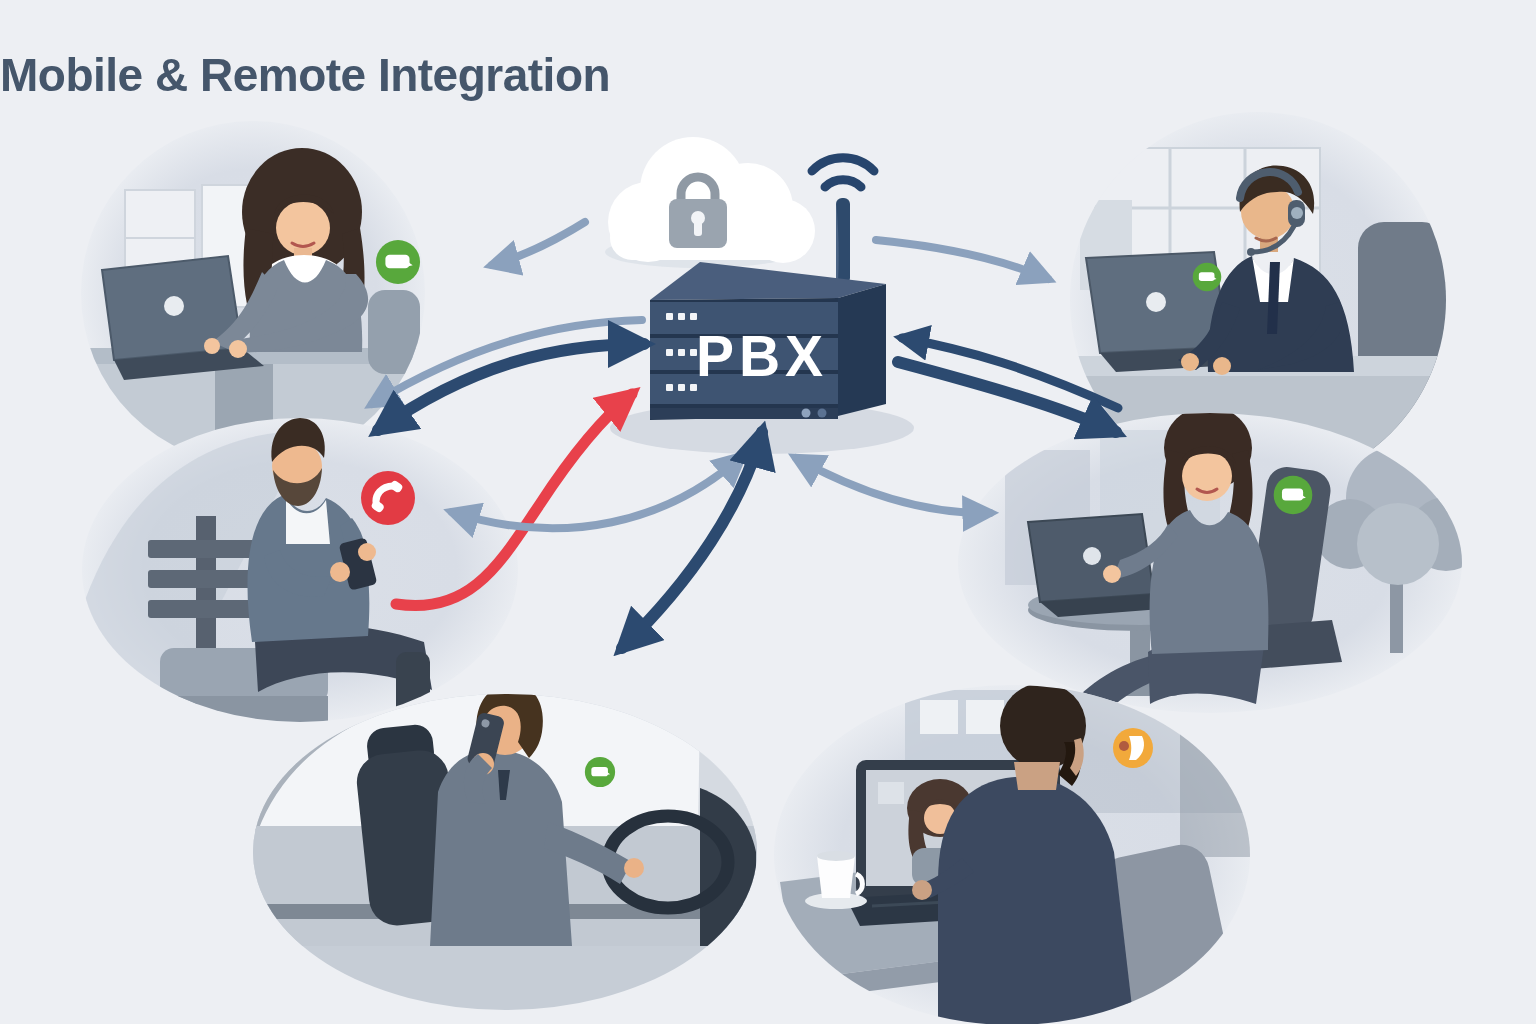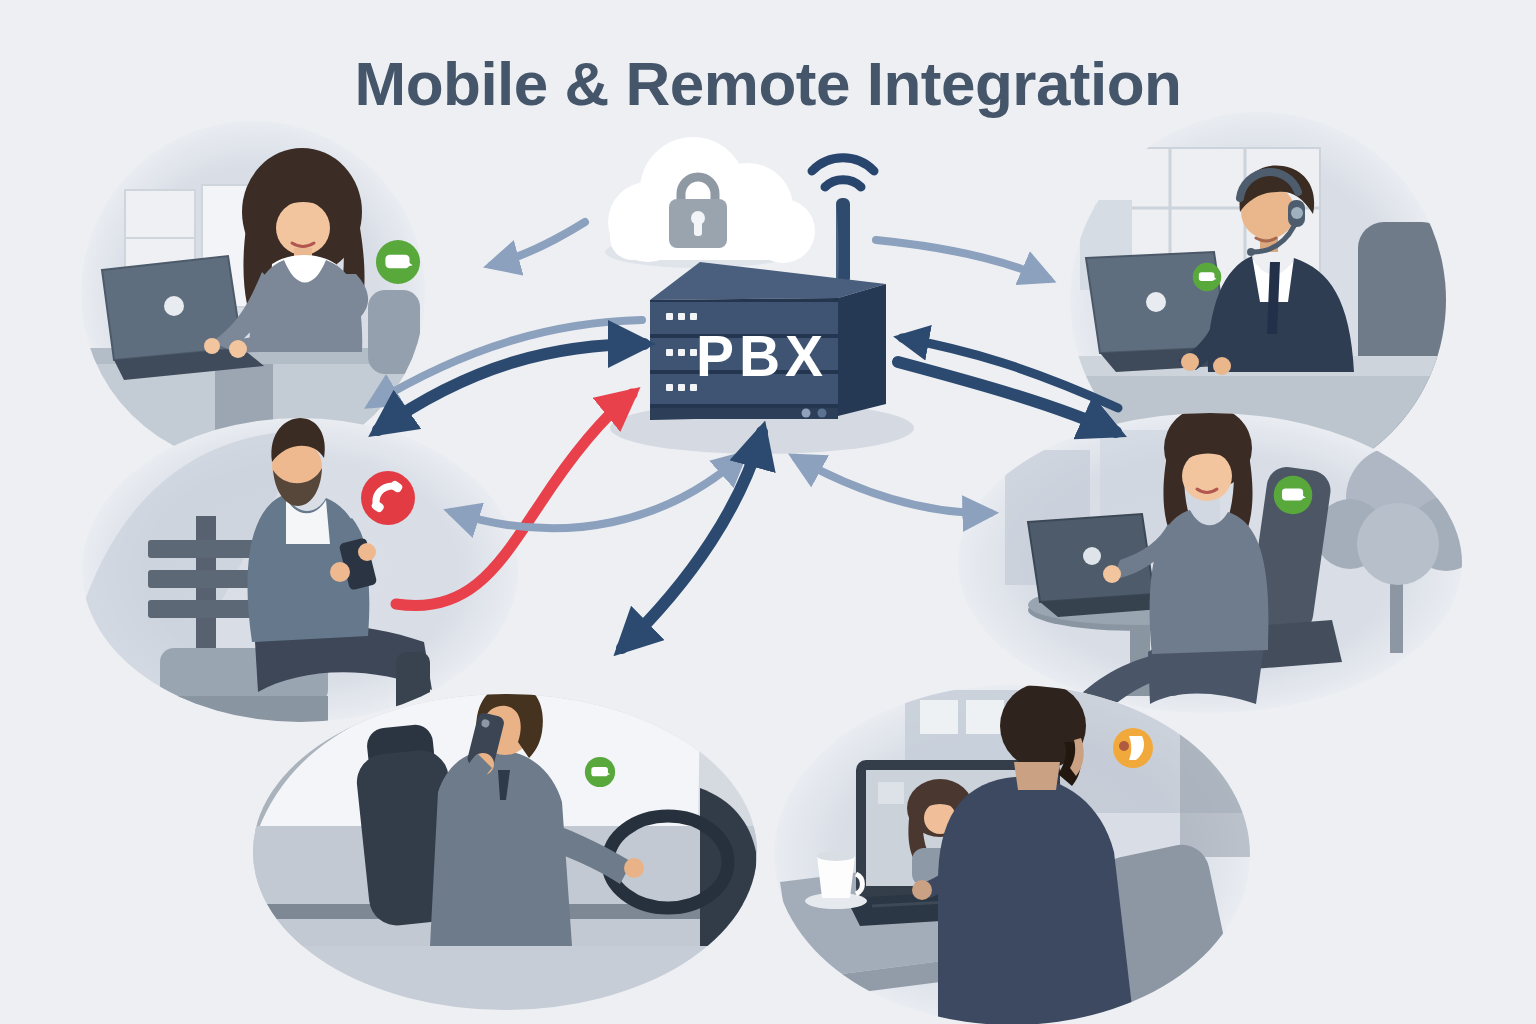--- a/index.html
+++ b/index.html
@@ -3,21 +3,21 @@
 <meta charset="utf-8">
 <style>
   html,body{margin:0;padding:0;background:#e9ebef;}
   .canvas{
     position:relative;width:1536px;height:1024px;overflow:hidden;
     background:#edeff3;
     font-family:"Liberation Sans", sans-serif;
   }
   .title{
     position:absolute;top:48px;left:0;width:100%;
-    text-align:center;font-size:62px;font-weight:bold;
+    text-align:left;font-size:46px;font-weight:bold;
     color:#45566b;letter-spacing:-0.5px;
   }
   svg{position:absolute;left:0;top:0;}
   .pbx-label{
     font-family:"Liberation Sans", sans-serif;
     font-weight:bold;font-size:57px;letter-spacing:5px;
     fill:#ffffff;
   }
 </style>
 </head>

